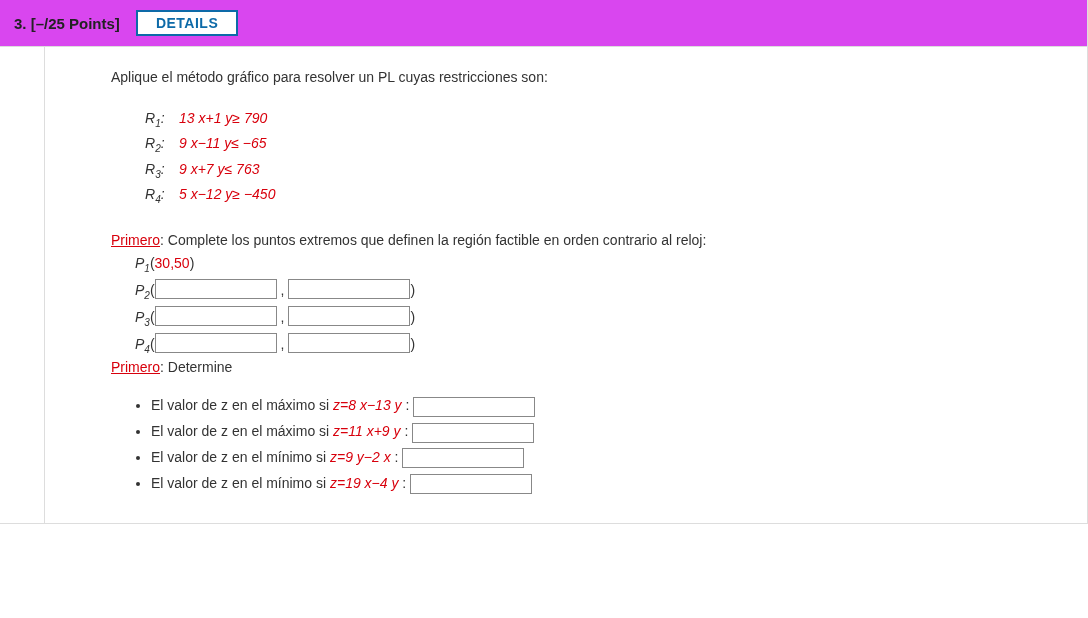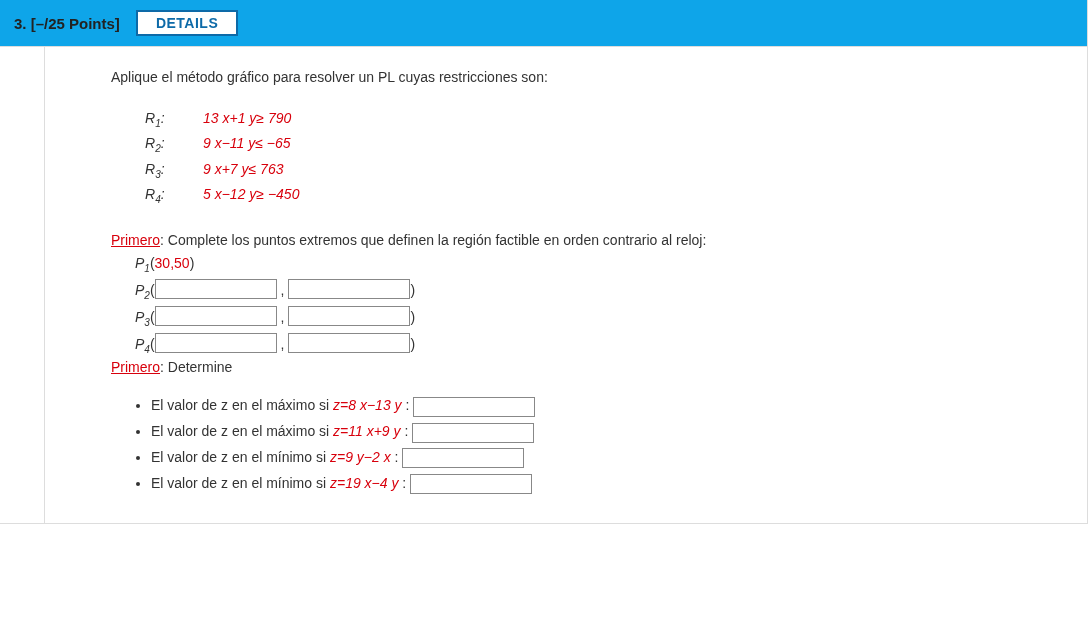--- a/index.html
+++ b/index.html
@@ -13,21 +13,21 @@
       color: #333;
       background: #fff;
     }
     .question-container {
       width: 1088px;
       border: 1px solid #ddd;
       border-left: none;
       border-top: none;
     }
     .question-header {
-      background: #0ea5e9;
+      background: #d946ef;
       border-bottom: 1px solid #ddd;
       padding: 10px 14px;
       display: flex;
       align-items: center;
       gap: 16px;
     }
     .points-label {
       font-weight: bold;
       font-size: 15px;
       color: #222;
@@ -52,21 +52,21 @@
       margin-bottom: 22px;
     }
     .constraints {
       margin-left: 34px;
       margin-bottom: 24px;
       line-height: 1.65;
     }
     .constraint-row {
       display: flex;
       align-items: baseline;
-      gap: 28px;
+      gap: 4px;
     }
     .r-label {
       font-style: italic;
       min-width: 30px;
       text-align: left;
     }
     .r-label .sub {
       font-size: 10px;
       vertical-align: sub;
     }

